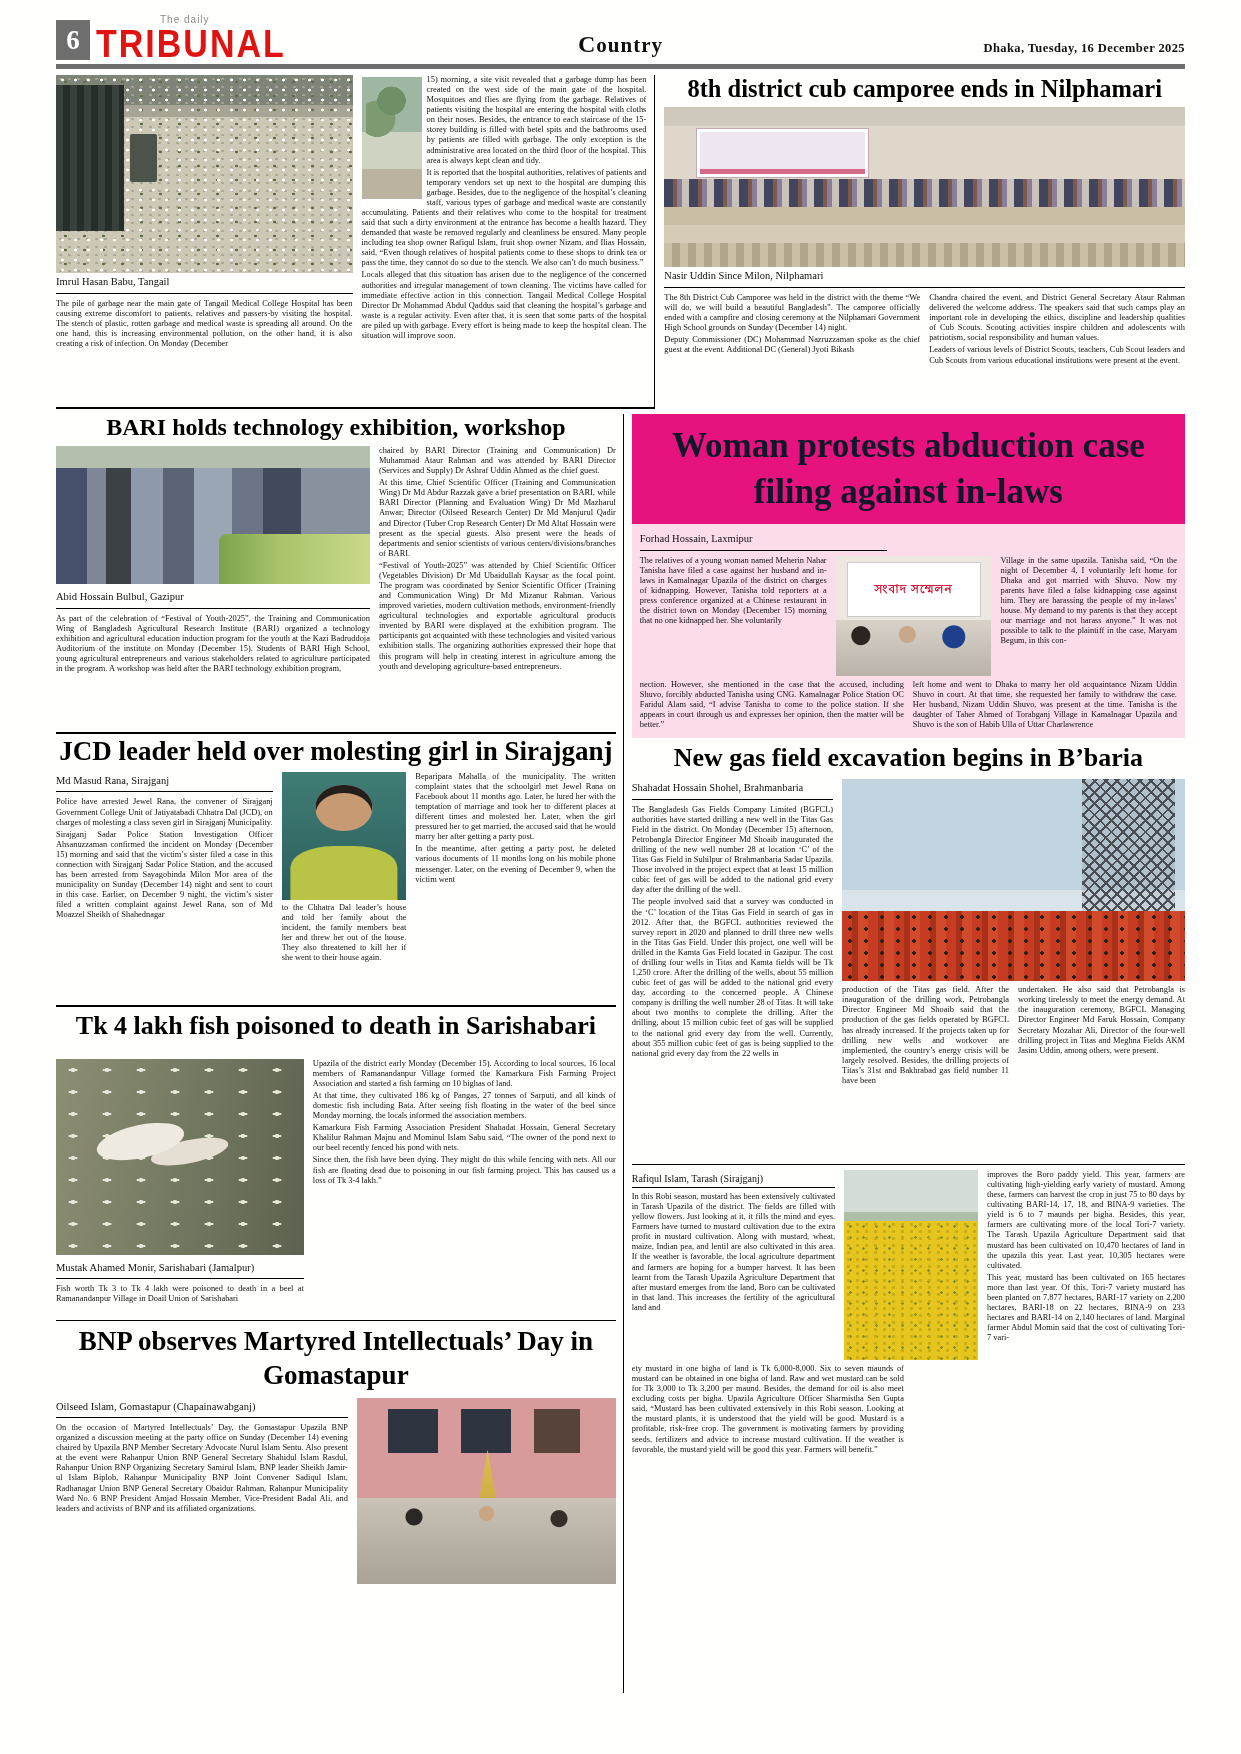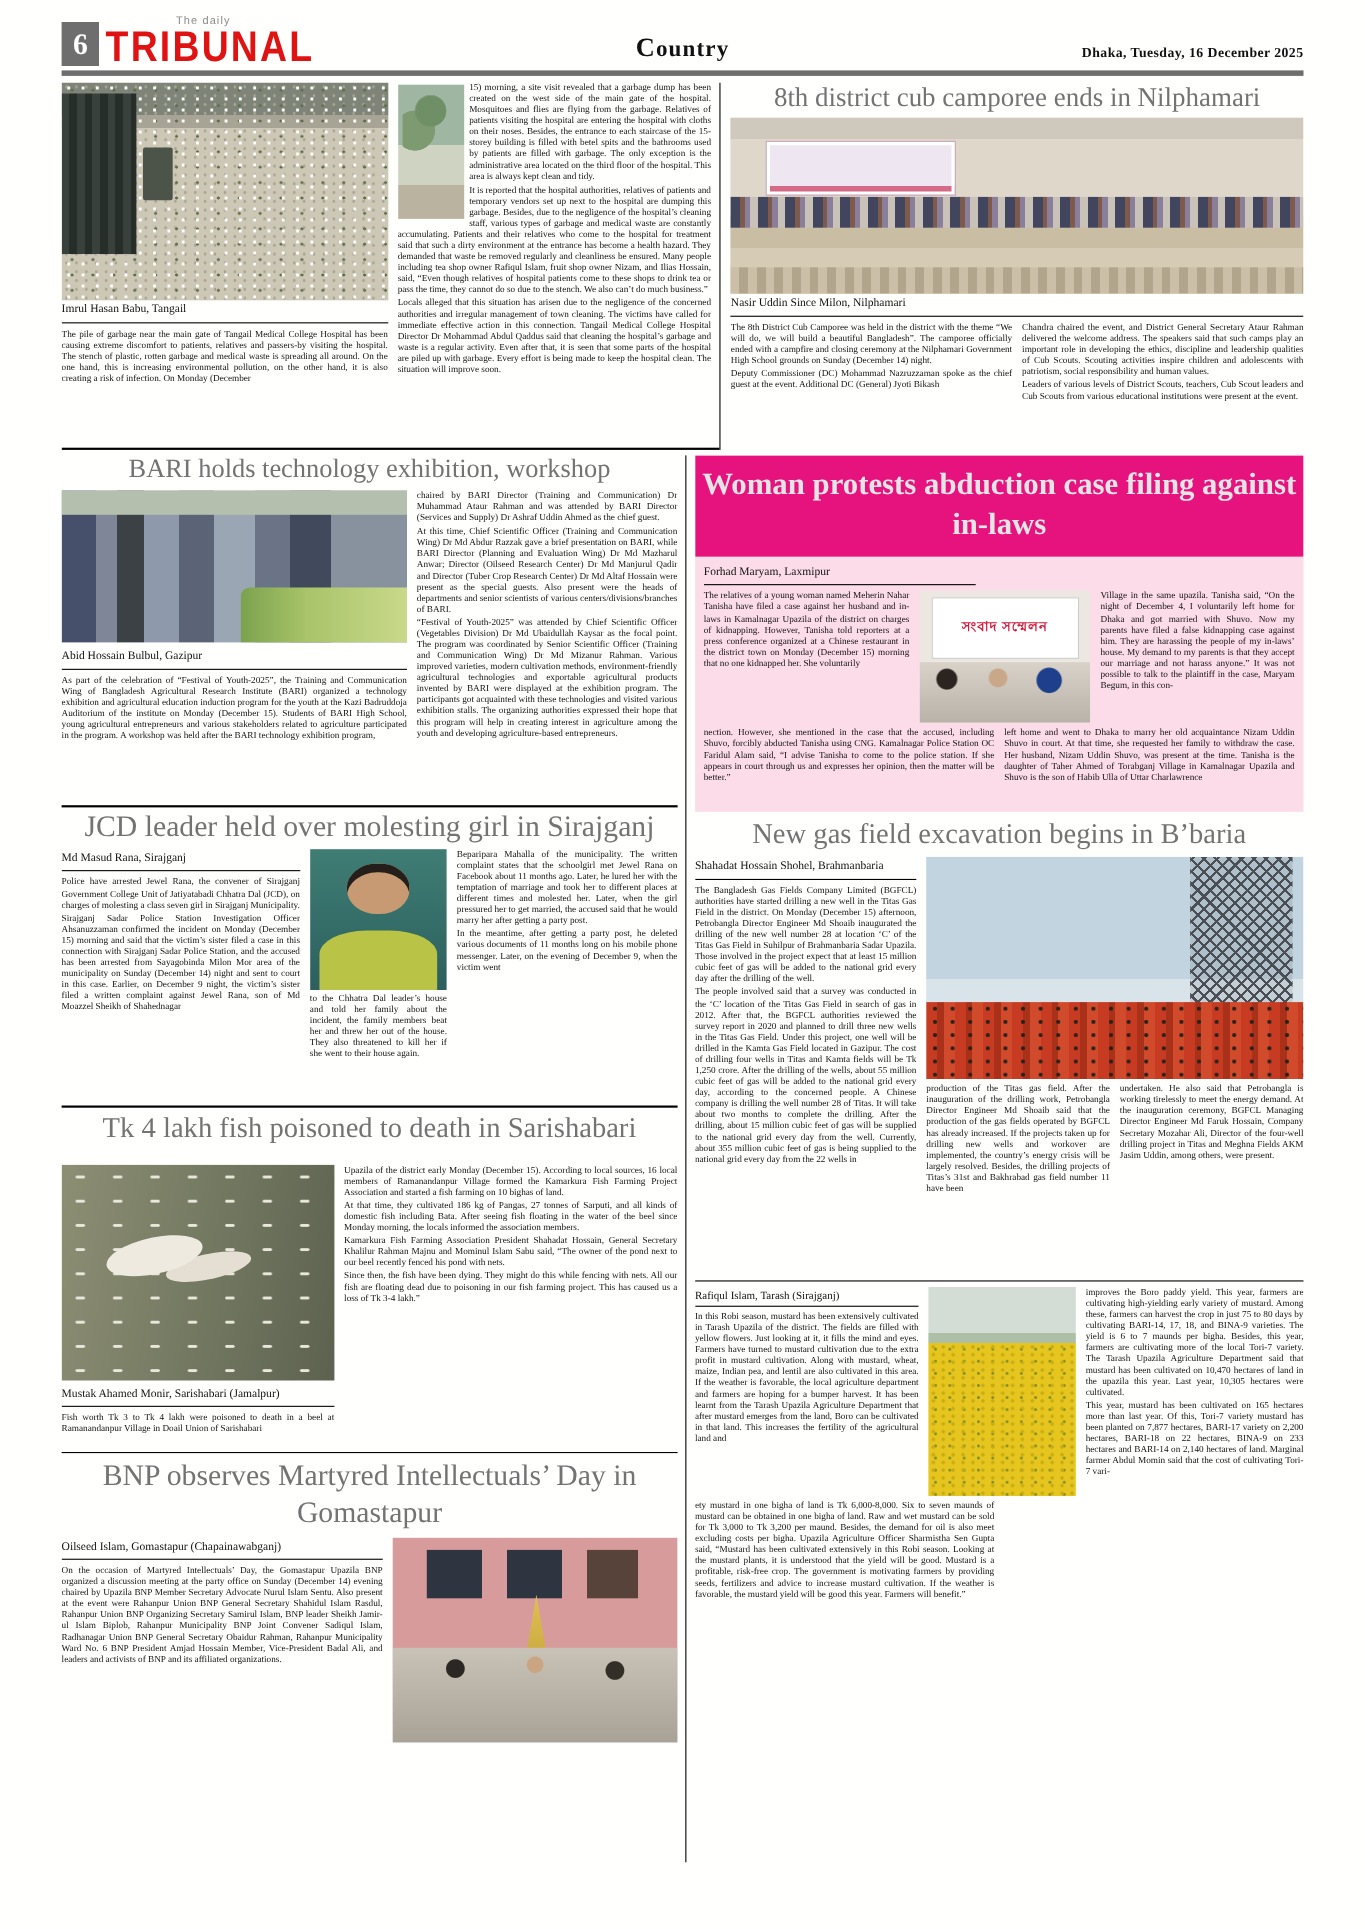--- a/index.html
+++ b/index.html
@@ -11,21 +11,21 @@
   .mast-left{display:flex;align-items:flex-end;gap:6px;width:340px}
   .page-num{width:34px;height:40px;background:#6e6e6e;color:#fff;font:700 27px/40px "Liberation Serif",serif;text-align:center}
   .logo{position:relative;padding-top:10px}
   .logo-small{position:absolute;top:-2px;left:64px;font:400 10px "Liberation Sans",sans-serif;color:#8a8a8a;letter-spacing:1px}
   .logo-main{font:800 34px/34px "Liberation Sans",sans-serif;color:#e01313;letter-spacing:2px;transform:scaleY(1.15);display:inline-block}
   .section-title{position:absolute;left:50%;transform:translateX(-50%);bottom:2px;font-variant:small-caps;font:700 21px "Liberation Serif",serif;letter-spacing:1px}
   .section-title::first-letter{font-size:24px}
   .dateline{position:absolute;right:0;bottom:4px;font-variant:small-caps;font:700 12.5px "Liberation Serif",serif;letter-spacing:.4px}
   .mastrule{height:5px;background:#6e6e6e;margin:4px 0 6px 0}
   
-  .hl{font-family:"Liberation Serif",serif;text-align:center;font-weight:400;color:#737373}
+  .hl{font-family:"Liberation Serif",serif;text-align:center;font-weight:700;color:#000000}
   .by{font:400 10.5px/1.2 "Liberation Serif",serif;padding:3px 0 4px;border-bottom:1.7px solid #000;margin-bottom:5px}
   .bt{font-size:8.4px;line-height:1.2;text-align:justify}
   .bt p{margin:0 0 2px}
   .cols{display:flex;gap:9px}
   .ph{position:relative;overflow:hidden;background:#ccc;width:100%}
   
   .row1{display:flex;height:334px;overflow:hidden}
   .art-tangail{width:53%;padding-right:8px;border-bottom:2.2px solid #000}
   .art-tangail .hl{font-weight:700;color:#e81419;font-size:33px;line-height:1.06;margin:2px 0 6px}
   .art-cub{width:47%;padding-left:9px;border-left:1px solid #000}
@@ -78,21 +78,21 @@
      background:linear-gradient(90deg,#2e3440 0 26%,transparent 26% 38%,#2e3440 38% 64%,transparent 64% 76%,#58433a 76%)}
   .ph-bnp::after{content:"";position:absolute;bottom:0;left:0;width:100%;height:46%;background:
      radial-gradient(circle at 22% 22%,#2b2824 0 8px,transparent 9px),
      radial-gradient(circle at 50% 18%,#caa582 0 7px,transparent 8px),
      radial-gradient(circle at 78% 24%,#332e28 0 8px,transparent 9px),
      linear-gradient(#c9c2b6,#a9a296)}
   .ph-bnp .sheaf{position:absolute;left:44%;top:28%;width:13%;height:36%;background:linear-gradient(#dfc055,#c9a63c);clip-path:polygon(50% 0,84% 100%,16% 100%)}
   
   .art-woman{height:324px;overflow:hidden;background:#fbdce8}
   .banner{background:#e6127d;padding:9px 6px 10px;margin-bottom:2px}
-  .art-woman .hl{font-weight:700;color:#e5e5e5;font-size:28px;line-height:1.3}
+  .art-woman .hl{font-weight:700;color:#0f172a;font-size:35px;line-height:1.3}
   .woman-body{padding:4px 8px 6px}
   .woman-body .by{border-bottom-color:#000;width:46%}
   .ph-presser{height:120px;background:#ece7e0}
   .ph-presser .pbanner{position:absolute;left:7%;top:5%;width:86%;height:46%;background:#fff;border:1px solid #ccc;color:#d01a3c;font:700 12px/1.1 "Liberation Serif",serif;display:flex;align-items:center;justify-content:center;letter-spacing:1px}
   .ph-presser::after{content:"";position:absolute;bottom:0;left:0;width:100%;height:46%;background:
      radial-gradient(circle at 16% 28%,#2c2420 0 9px,transparent 10px),
      radial-gradient(circle at 46% 26%,#c9a88a 0 8px,transparent 9px),
      radial-gradient(circle at 76% 30%,#1d3f8c 0 11px,transparent 12px),
      linear-gradient(#d8d2c8,#b8b2a8)}
   
@@ -257,21 +257,21 @@
       </section>
     </div>
 
     <div class="half-r">
 
       <section class="art-woman">
         <div class="banner">
           <h1 class="hl">Woman protests abduction case filing against in-laws</h1>
         </div>
         <div class="woman-body">
-          <div class="by">Forhad Maryam, Laxmipur</div>
+          <div class="by">Forhad Hossain, Laxmipur</div>
           <div class="cols bt">
             <div style="width:36%">
                 <p>The relatives of a young woman named Meherin Nahar Tanisha have filed a case against her husband and in-laws in Kamalnagar Upazila of the district on charges of kidnapping. However, Tanisha told reporters at a press conference organized at a Chinese restaurant in the district town on Monday (December 15) morning that no one kidnapped her. She voluntarily</p>
               </div>
             <div style="width:30%">
               <div class="ph ph-presser">
                 <span class="pbanner">সংবাদ সম্মেলন</span>
               </div>
             </div>
             <div style="width:34%">

